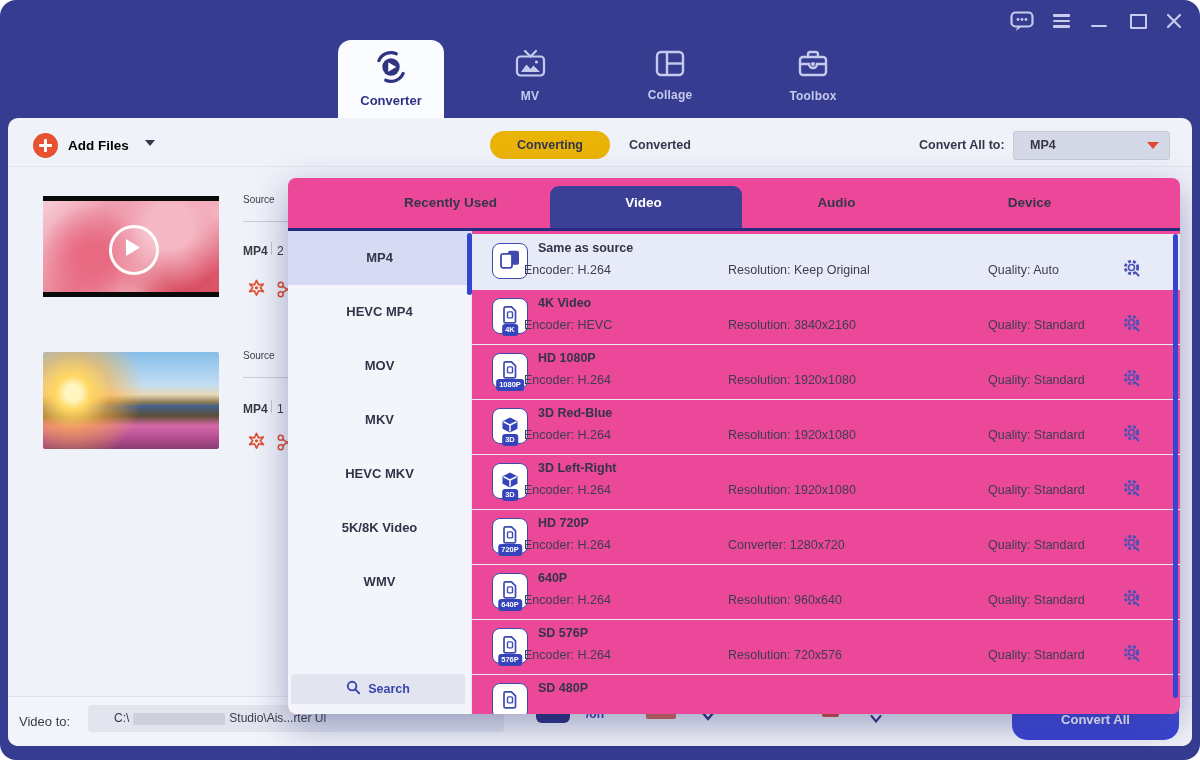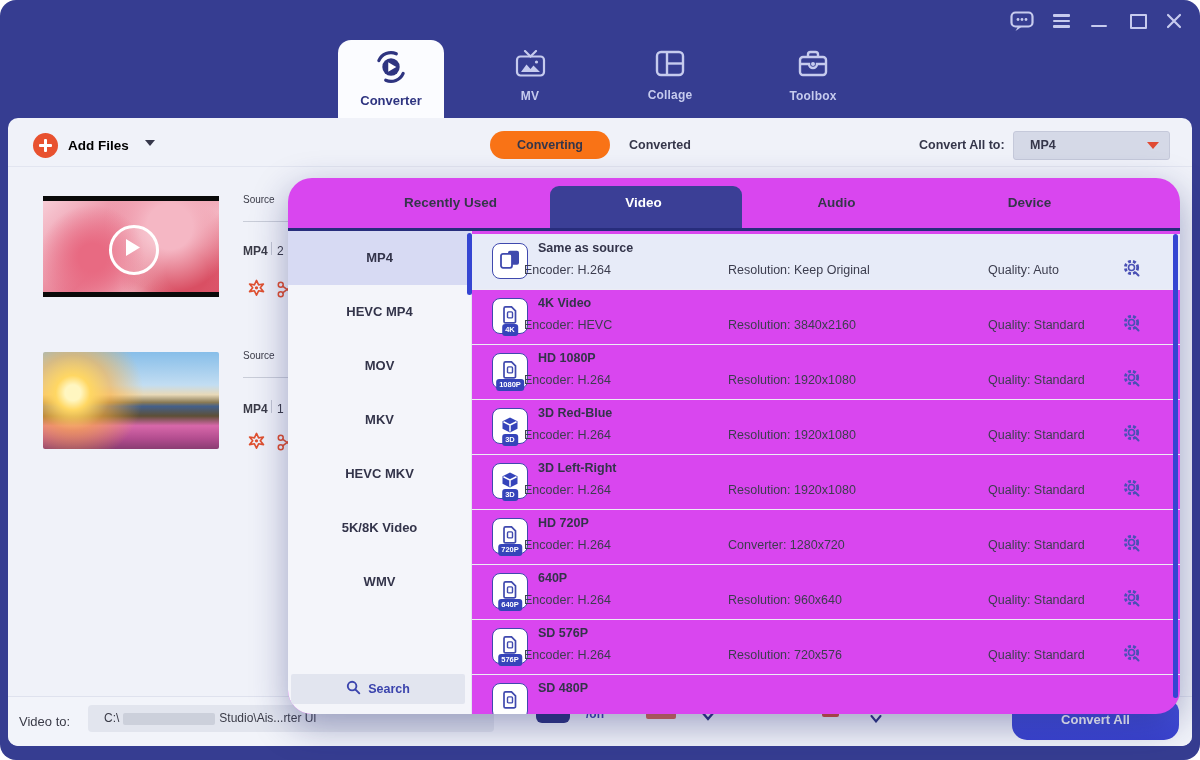--- a/index.html
+++ b/index.html
@@ -20,21 +20,21 @@
 
   
   .content{position:absolute;left:8px;right:8px;top:118px;bottom:14px;background:#f0f2f9;border-radius:10px;overflow:hidden;}
   .toolbar{position:absolute;left:0;right:0;top:0;height:48px;border-bottom:1px solid #e2e5f0;}
   .add-circle{position:absolute;left:25px;top:15px;width:25px;height:25px;border-radius:50%;background:#e8512f;cursor:pointer;}
   .add-circle i{position:absolute;background:#fff;border-radius:1px;}
   .add-circle .h{left:6px;top:11.2px;width:13px;height:2.6px;}
   .add-circle .v{left:11.2px;top:6px;width:2.6px;height:13px;}
   .add-label{position:absolute;left:60px;top:20px;font-size:13.5px;font-weight:700;color:#000000;}
   .caret-dn{position:absolute;width:0;height:0;border-left:5px solid transparent;border-right:5px solid transparent;border-top:6px solid #36374a;cursor:pointer;}
-  .pill{position:absolute;left:482px;top:13px;width:120px;height:28px;background:#f97316;border-radius:14px;text-align:center;line-height:28px;font-size:12.5px;font-weight:600;color:#33354a;cursor:pointer;}
+  .pill{position:absolute;left:482px;top:13px;width:120px;height:28px;background:#eab308;border-radius:14px;text-align:center;line-height:28px;font-size:12.5px;font-weight:600;color:#33354a;cursor:pointer;}
   .converted-lbl{position:absolute;left:621px;top:20px;font-size:12.5px;font-weight:600;color:#35364a;cursor:pointer;}
   .cat-label{position:absolute;left:911px;top:20px;font-size:12.5px;font-weight:600;color:#35364a;}
   .fmt-select{position:absolute;left:1005px;top:13px;width:155px;height:27px;background:#d5d9e7;border:1px solid #c5c9da;border-radius:3px;cursor:pointer;}
   .fmt-select .val{position:absolute;left:16px;top:6px;font-size:12.5px;font-weight:600;color:#35364a;}
   .fmt-select .rcaret{position:absolute;right:10px;top:10px;border-left:6px solid transparent;border-right:6px solid transparent;border-top:7px solid #e04a33;}
 
   
   .thumb-frame{position:absolute;left:35px;width:176px;cursor:pointer;}
   .t1{top:78px;height:101px;background:#0a0a0a;}
   .t1 .pic{position:absolute;left:0;right:0;top:5px;bottom:5px;
@@ -52,27 +52,27 @@
   .fi-source{position:absolute;left:235px;font-size:10px;color:#3a3b47;}
   .fi-div{position:absolute;left:235px;width:46px;height:1px;background:#c9cdd8;}
   .fi-fmt{position:absolute;left:235px;font-size:12px;font-weight:600;color:#3a3b47;}
   .fi-sep{position:absolute;left:263px;width:1px;height:13px;background:#c2c6d2;}
   .fi-count{position:absolute;left:269px;font-size:12px;color:#3a3b47;}
   .mini-icon{position:absolute;width:19px;height:19px;cursor:pointer;}
 
   
   .footer{position:absolute;left:0;right:0;bottom:0;height:49px;border-top:1px solid #dfe2ee;background:#f2f4fa;}
   .save-lbl{position:absolute;left:11px;top:17px;font-size:13px;color:#3a3b47;}
-  .path-box{position:absolute;left:80px;top:8px;width:390px;height:27px;background:#e2e5ee;border-radius:4px;overflow:hidden;white-space:nowrap;cursor:text;line-height:27px;padding-left:16px;font-size:12px;color:#3a3b47;}
+  .path-box{position:absolute;left:80px;top:8px;width:390px;height:27px;background:#e2e5ee;border-radius:4px;overflow:hidden;white-space:nowrap;cursor:text;line-height:27px;padding-left:26px;font-size:12px;color:#3a3b47;}
   .blurred{display:inline-block;width:92px;height:12px;background:#ccd0db;border-radius:2px;vertical-align:middle;margin:0 4px;}
   .convert-btn{position:absolute;left:1004px;top:3px;width:167px;height:40px;border-radius:12px 12px 15px 15px;background:linear-gradient(#4754e2,#3a43cf);text-align:center;line-height:40px;color:#fff;font-size:13px;font-weight:700;cursor:pointer;}
   .frag{position:absolute;}
 
   
-  .popup{position:absolute;left:288px;top:178px;width:892px;height:536px;background:#d946ef;border-radius:24px;box-shadow:0 12px 36px rgba(28,33,110,.38);overflow:hidden;z-index:10;text-decoration:underline;}
+  .popup{position:absolute;left:288px;top:178px;width:892px;height:536px;background:#ec4899;border-radius:8px;box-shadow:0 12px 36px rgba(28,33,110,.38);overflow:hidden;z-index:10;text-decoration:underline;}
   .ptabs{position:absolute;left:0;top:0;width:100%;height:50px;}
   .ptab{position:absolute;top:0;height:50px;width:193px;text-align:center;line-height:50px;font-size:13.5px;font-weight:600;color:#35364a;cursor:pointer;z-index:2;}
   .ptab-active-bg{position:absolute;left:262px;top:8px;width:192px;height:42px;background:#3b3f96;border-radius:9px 9px 0 0;z-index:1;}
   .ptab.active{color:#ffffff;}
   .pdivider{position:absolute;left:0;top:50px;width:100%;height:3px;background:#272d7c;}
 
   .sidebar{position:absolute;left:0;top:53px;bottom:0;width:183px;background:#f4f5fa;border-right:1px solid #e3e5f0;}
   .side-item{height:54px;line-height:54px;text-align:center;font-size:13px;font-weight:600;color:#33344a;cursor:pointer;}
   .side-item.selected{background:#d7daf3;}
   .side-search{position:absolute;left:3px;right:6px;bottom:10px;height:30px;background:#e2e5ef;border-radius:2px;display:flex;align-items:center;justify-content:center;gap:7px;cursor:pointer;}

